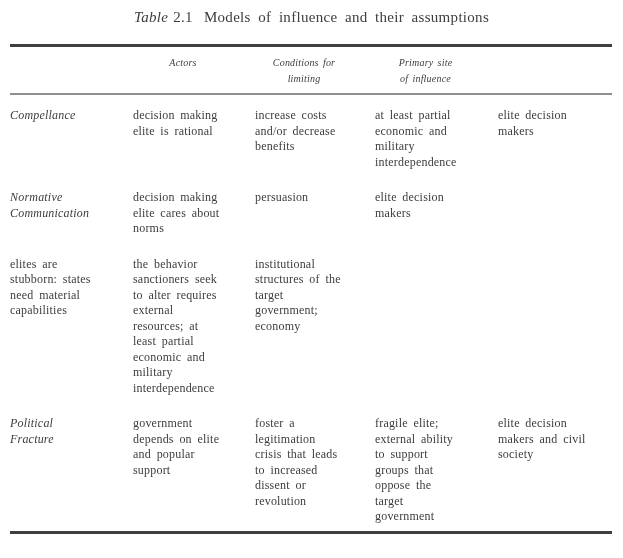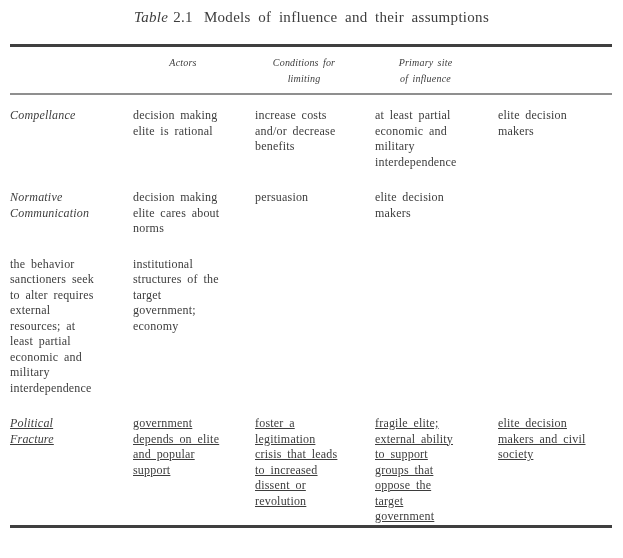--- a/index.html
+++ b/index.html
@@ -52,21 +52,21 @@
     font-size: 10px;
     line-height: 15.5px;
     text-align: center;
     padding-right: 22px;
     white-space: pre-line;
     letter-spacing: 0.2px;
     word-spacing: 1.5px;
   }
   .tbody { padding-top: 13px; }
   .row { margin-bottom: 20px; }
-  .row:last-child { margin-bottom: 0; padding-bottom: 0; text-decoration: underline; }
+  .row:last-child { margin-bottom: 0; padding-bottom: 6px; }
   .cell {
     font-size: 12px;
     line-height: 15.5px;
     white-space: pre;
     letter-spacing: 0.2px;
     word-spacing: 2.5px;
     padding-right: 12px;
   }
   .cell.model { font-style: italic; word-spacing: 1px; }
 </style>
@@ -116,20 +116,24 @@
 Communication</div>
         <div class="cell">decision making
 elite cares about
 norms</div>
         <div class="cell">persuasion</div>
         <div class="cell">elite decision
 makers</div>
       </div>
 
       <div class="grid row">
+        <div class="cell">elites are
+stubborn: states
+need material
+capabilities</div>
         <div class="cell">the behavior
 sanctioners seek
 to alter requires
 external
 resources; at
 least partial
 economic and
 military
 interdependence</div>
         <div class="cell">institutional

